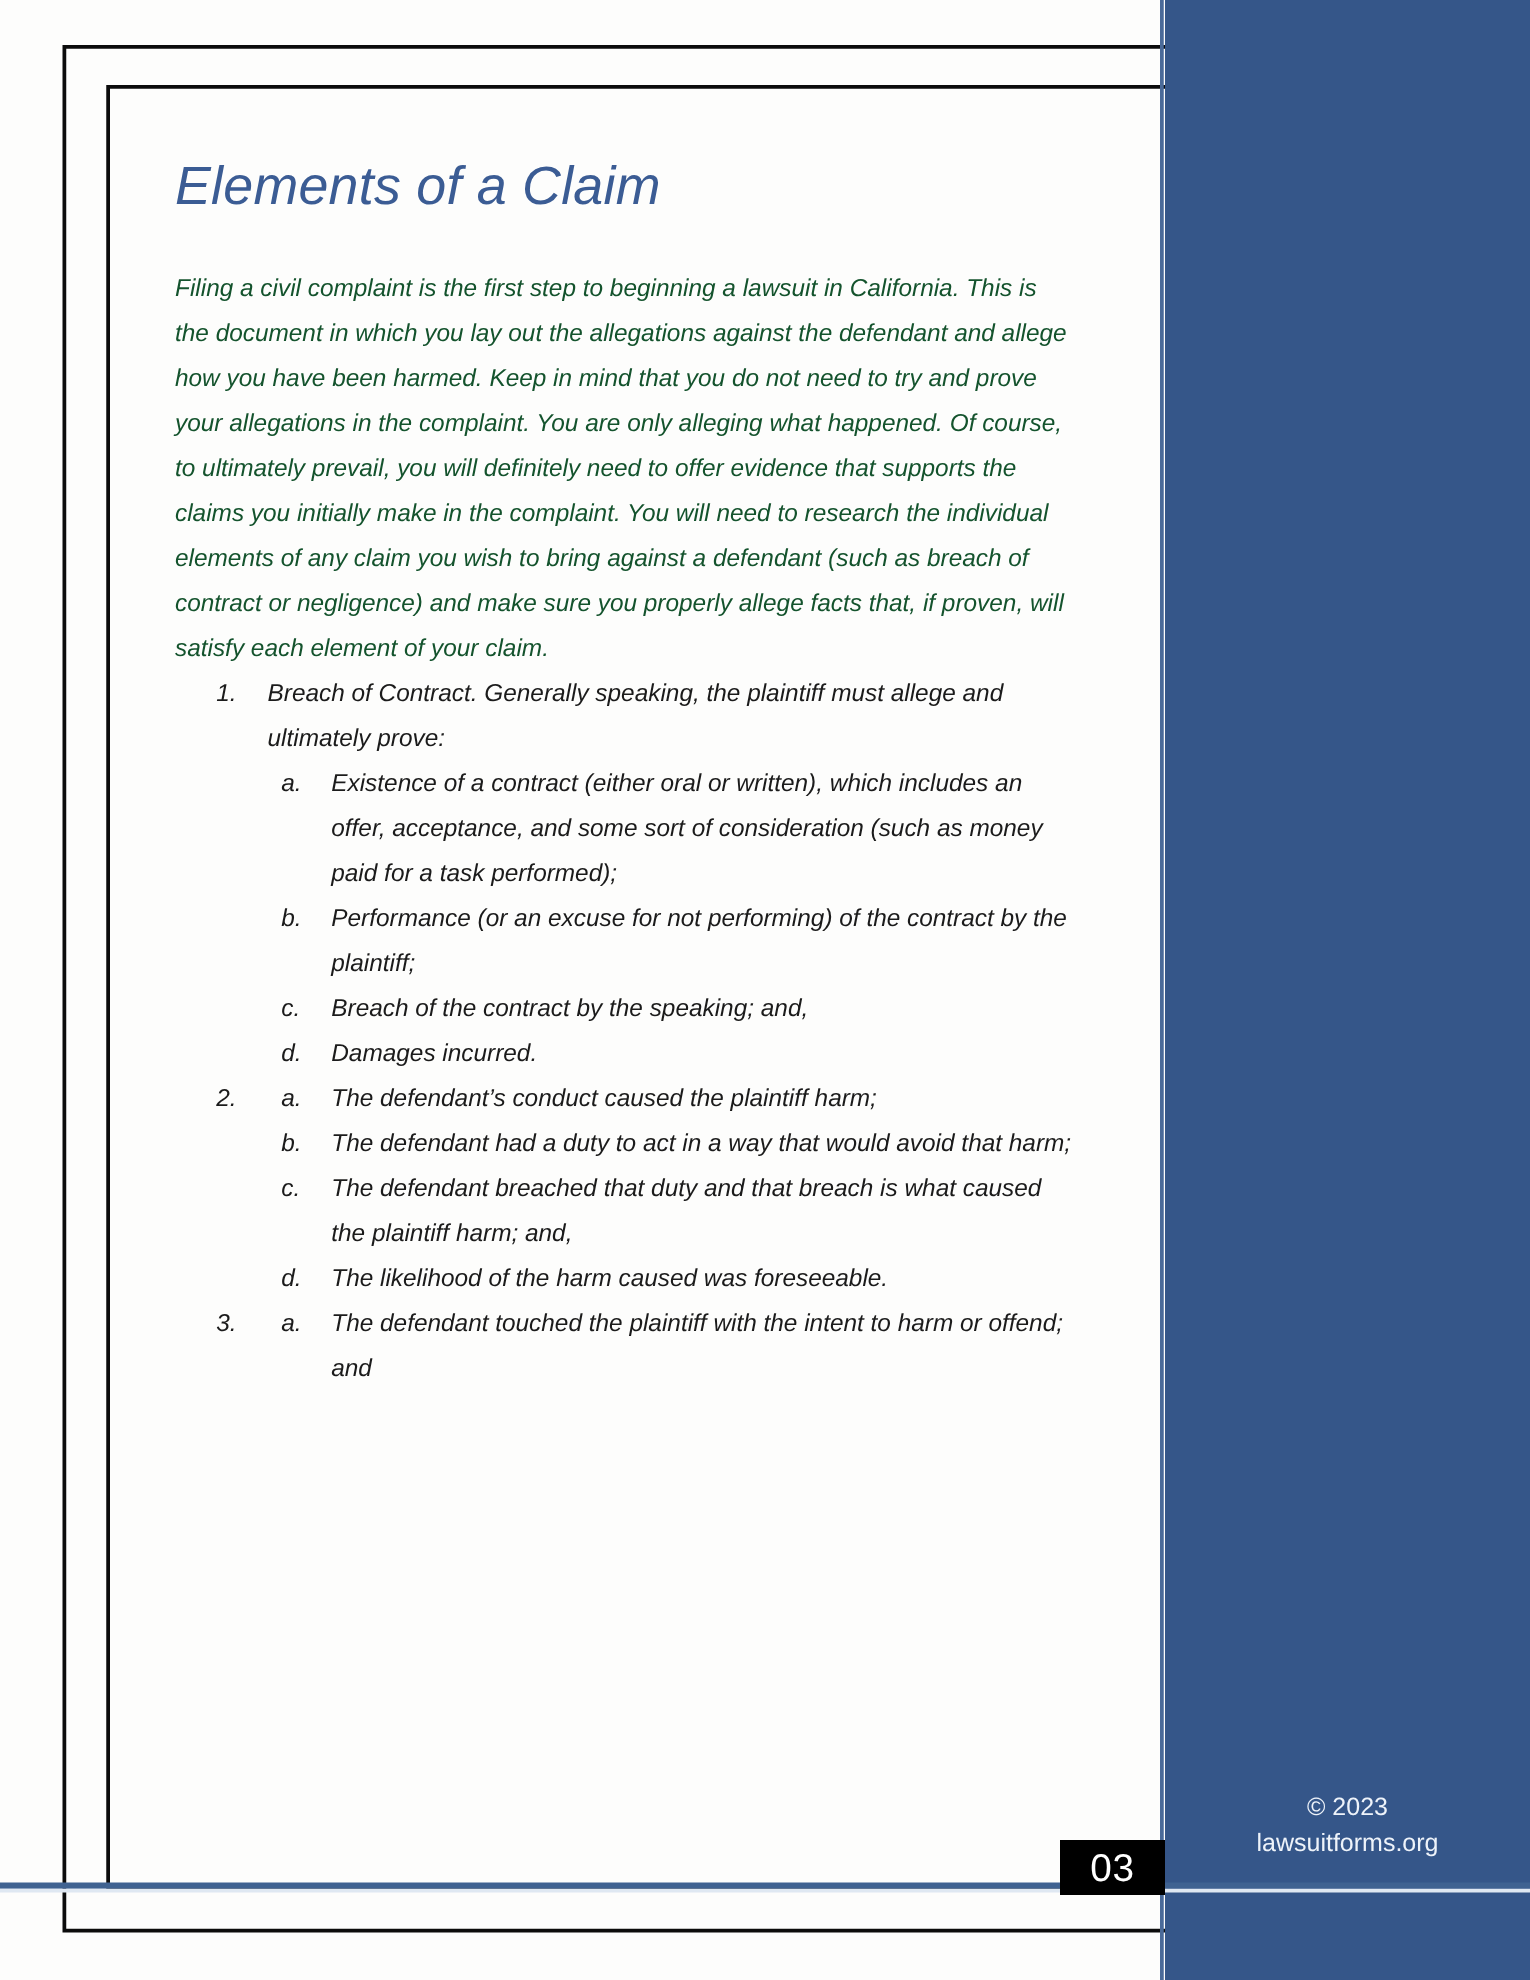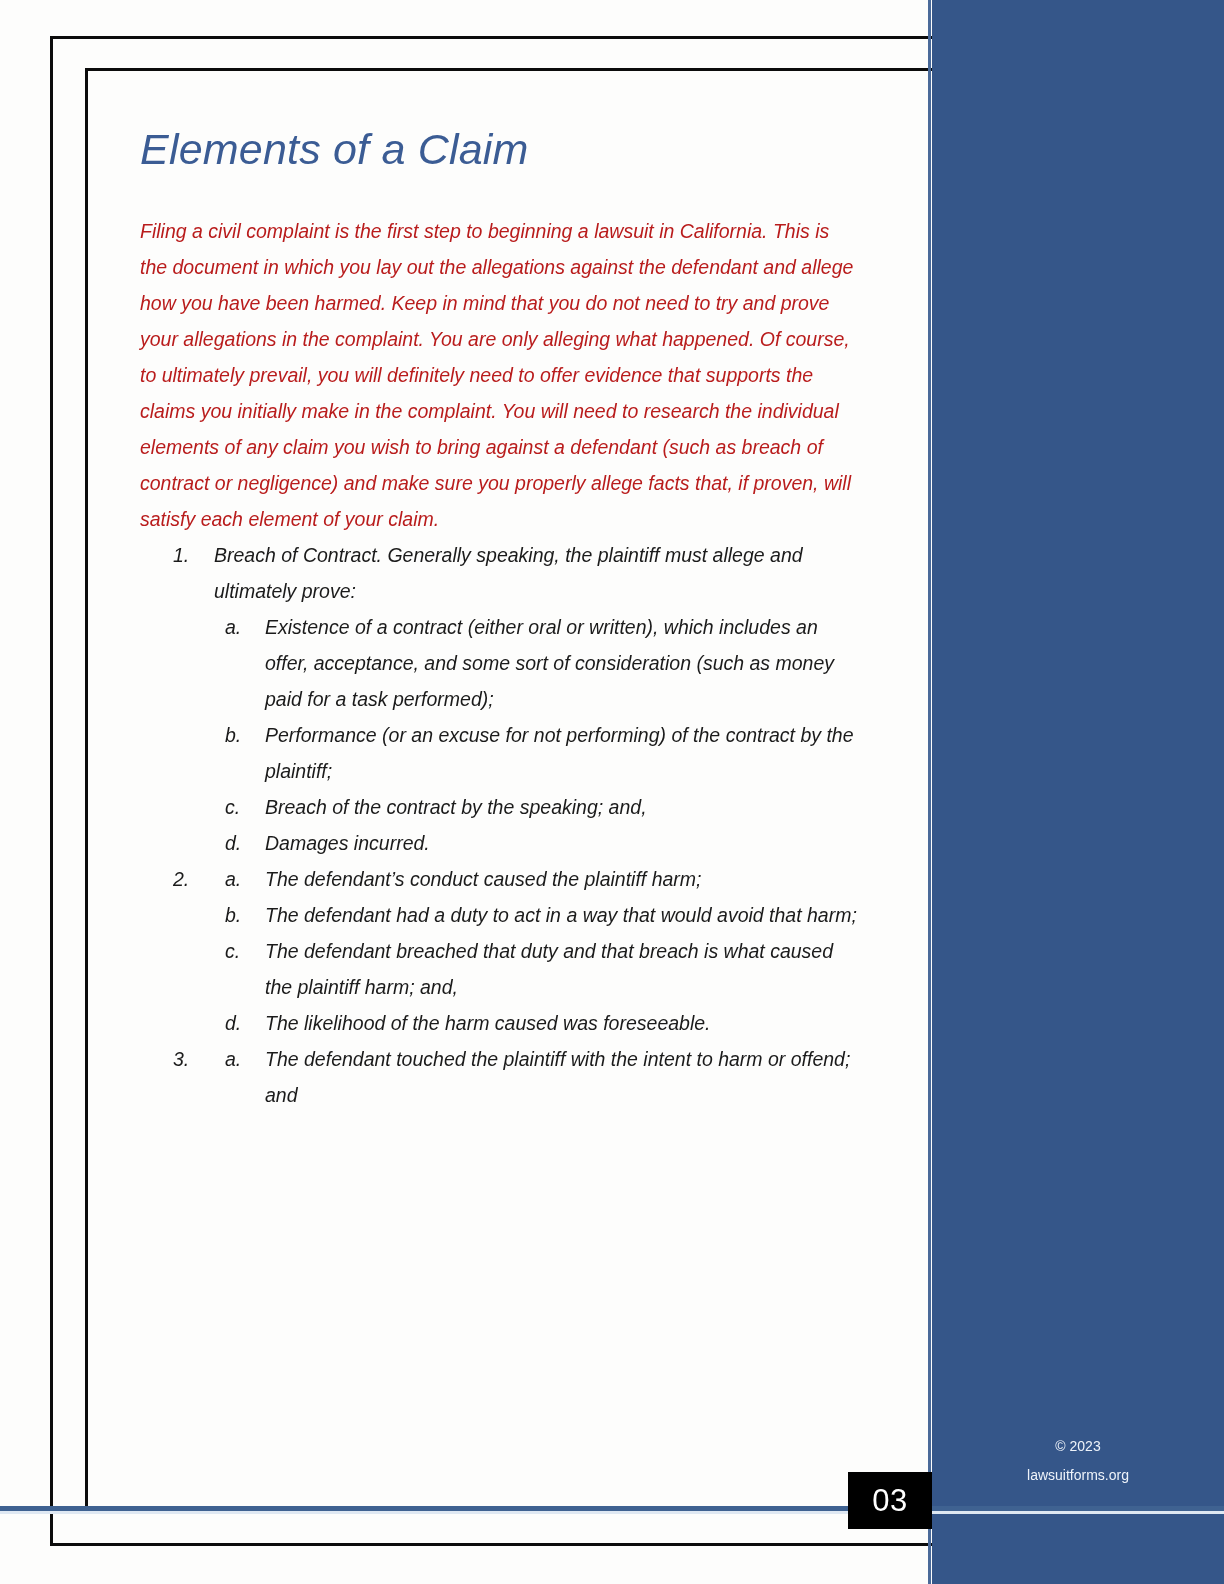--- a/index.html
+++ b/index.html
@@ -92,21 +92,21 @@
     line-height: 1.0;
     color: #3b5c94;
     font-weight: 400;
     letter-spacing: 0.2px;
     margin: 0 0 42px 0;
   }
 
   .para {
     font-size: 19.5px;
     line-height: 36px;
-    color: #b91c1c;
+    color: #14532d;
     margin: 0;
     text-align: left;
   }
 
   
   ol.level1 {
     list-style: none;
     margin: 0;
     padding: 0;
   }
@@ -144,21 +144,21 @@
     text-align: left;
   }
   .li-text { display: block; }
 
   
   .page-number-box {
     position: absolute;
     left: 848px;
     top: 1472px;
     width: 84px;
-    height: 57px;
+    height: 44px;
     background: #000000;
     z-index: 8;
     display: flex;
     align-items: center;
     justify-content: center;
   }
   .page-number-box span {
     color: #ffffff;
     font-size: 31px;
     line-height: 1;
@@ -166,21 +166,21 @@
   }
 
   .copyright {
     position: absolute;
     left: 932px;
     top: 1432px;
     width: 292px;
     z-index: 7;
     text-align: center;
     color: #eef3fa;
-    font-size: 14px;
+    font-size: 20px;
     line-height: 29px;
   }
   .copyright div { display: block; }
 </style>
 </head>
 <body>
 
 <div class="border-outer"></div>
 <div class="border-inner"></div>
 

